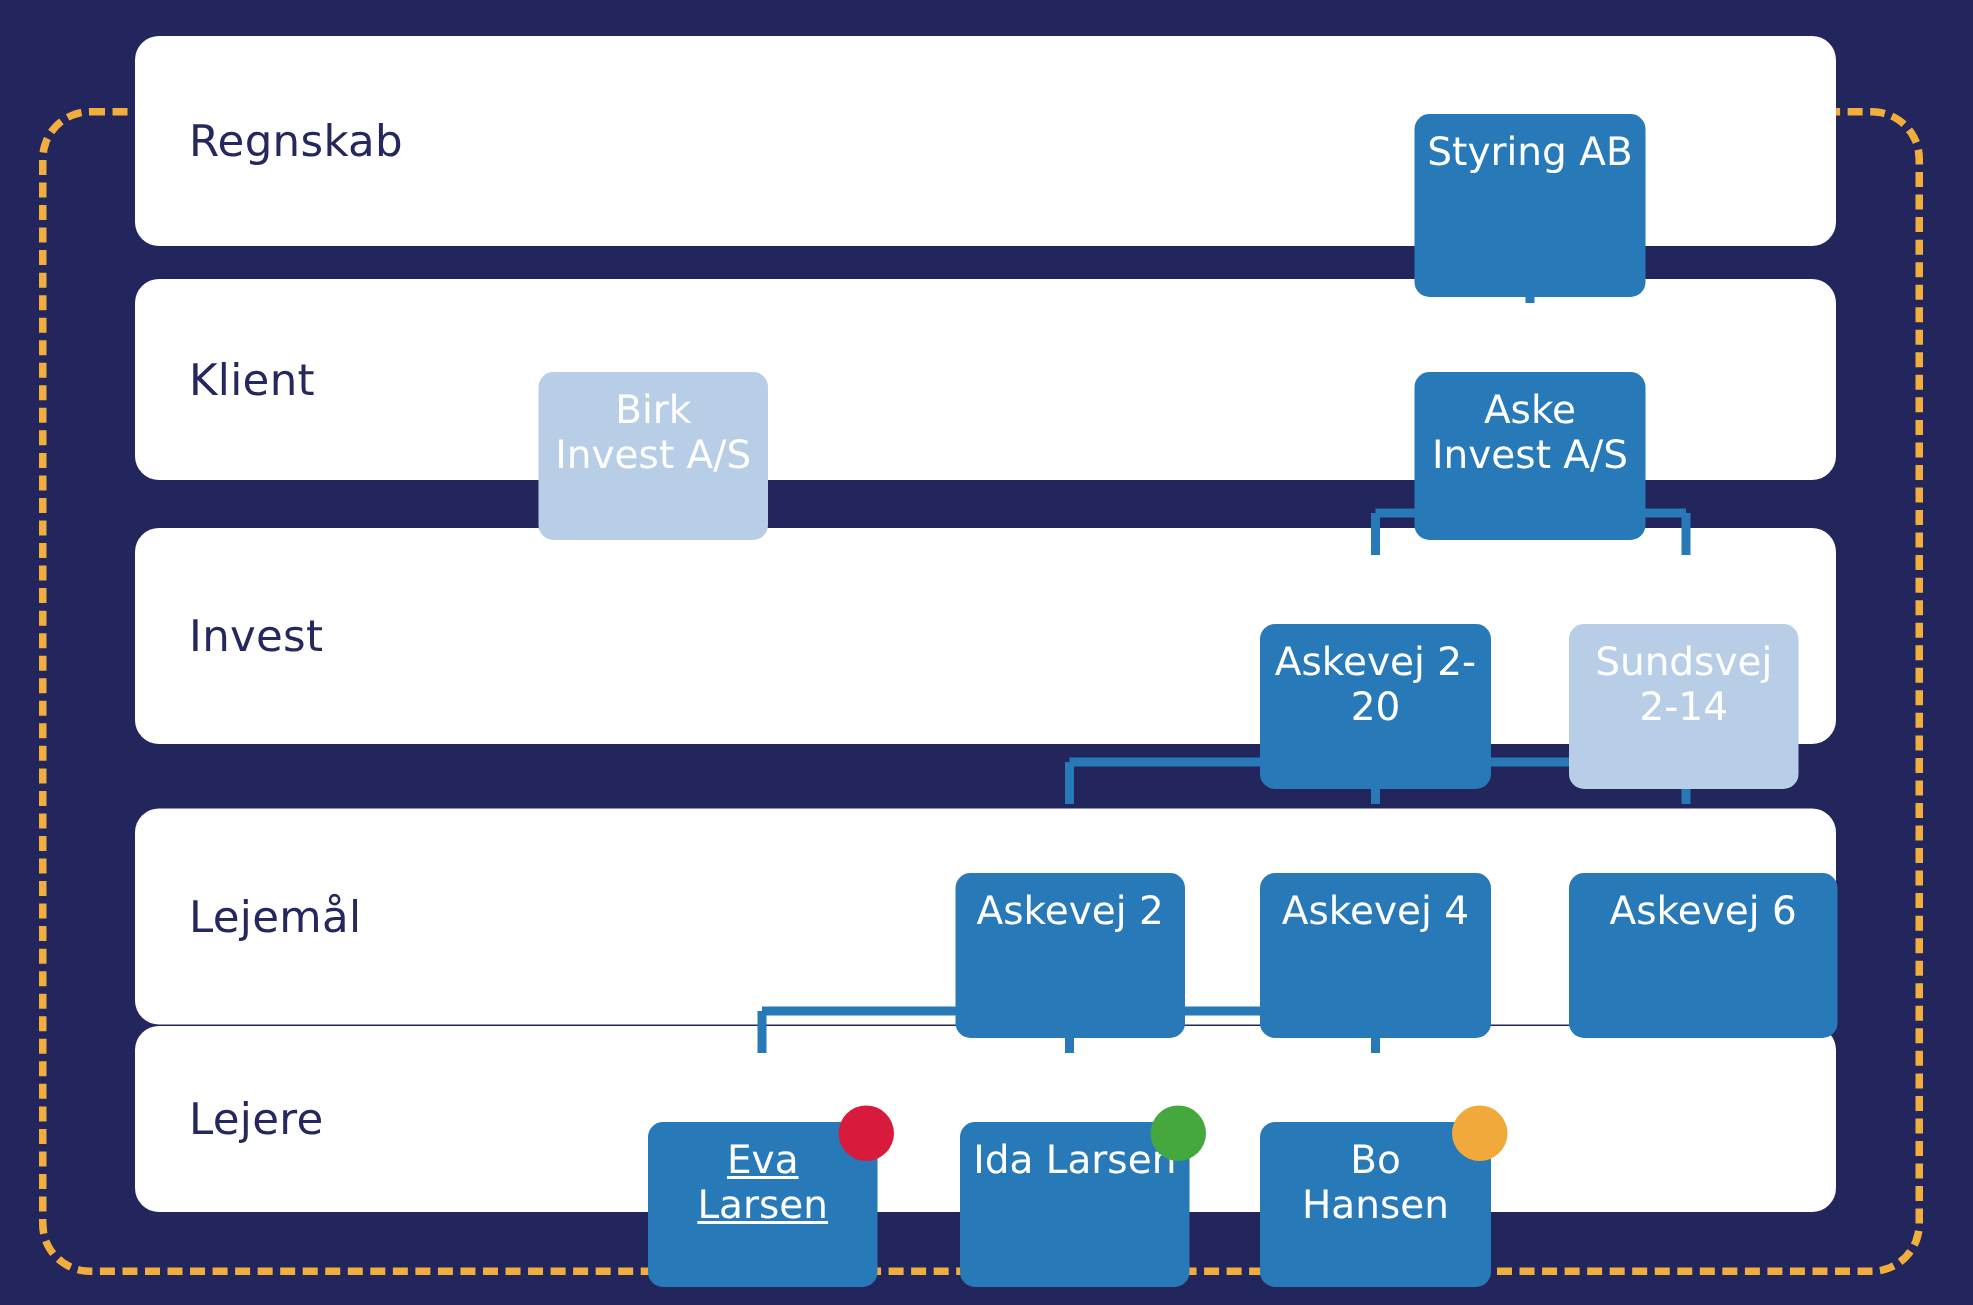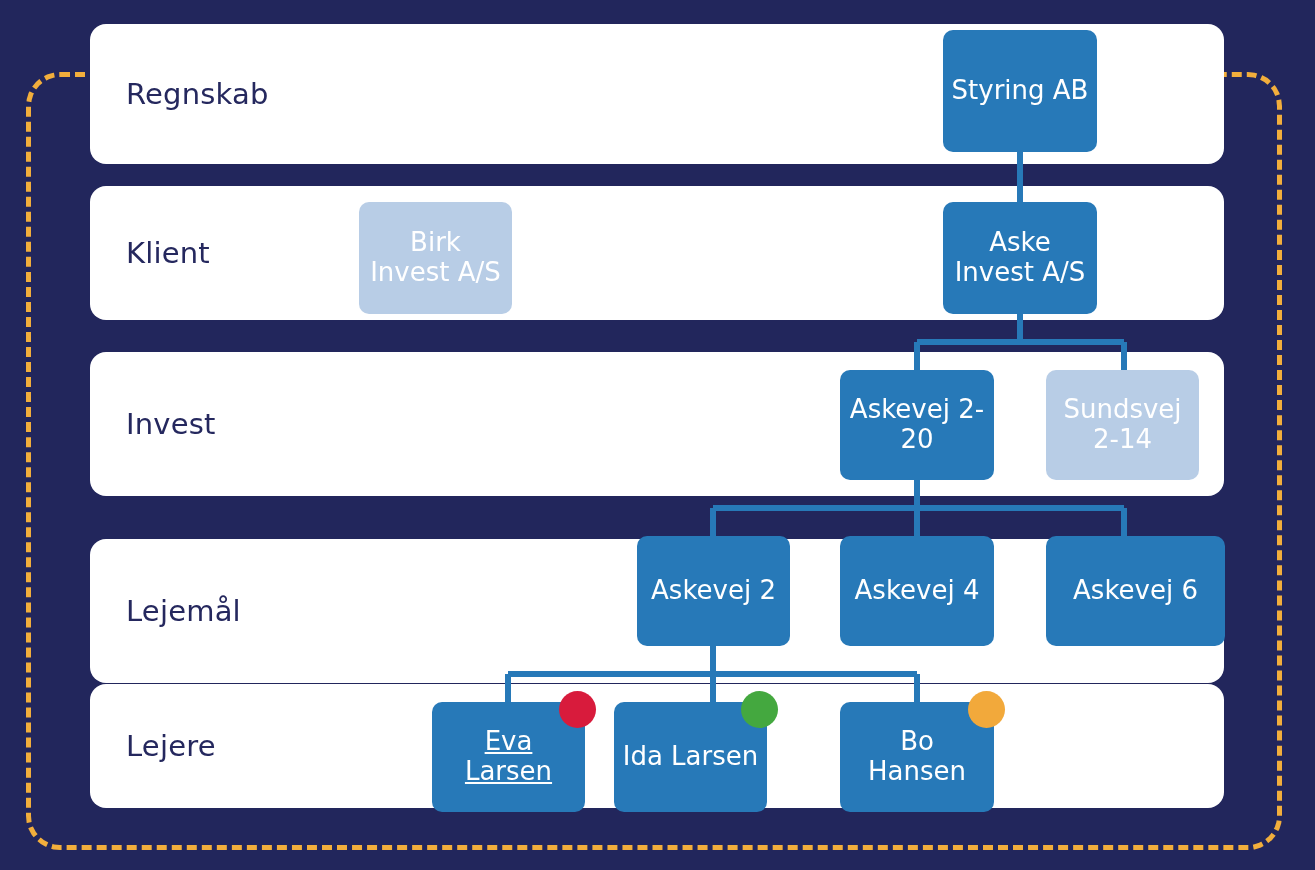--- a/index.html
+++ b/index.html
@@ -57,29 +57,29 @@
     font-weight:400;
     letter-spacing:0.2px;
     white-space:nowrap;
   }
 
   
   .node{
     position:absolute;
     border-radius:10px;
     display:flex;
-    align-items:center;
     justify-content:center;
     text-align:center;
     color:#ffffff;
     font-size:26px;
     line-height:1.15;
     padding:12px 8px;
     box-sizing:border-box;
     z-index:4;
+    margin-top:46px;
   }
   .node.active{ background:#2779b8; }
   .node.muted { background:#b8cde6; }
   .node .node-label{ display:block; pointer-events:none; }
 
   .status-dot{
     position:absolute;
     width:37px;height:37px;
     border-radius:50%;
     top:-11px; right:-11px;
@@ -165,21 +165,21 @@
 
   <div class="node active" style="left:1046px;top:536px;width:179px;height:110px;">
     <span class="node-label">Askevej 6</span>
   </div>
 
   <div class="node active" style="left:432px;top:702px;width:153px;height:110px;text-decoration:underline;">
     <span class="node-label">Eva Larsen</span>
     <span class="status-dot" style="background:#d81b3c;"></span>
   </div>
 
-  <div class="node active" style="left:614px;top:702px;width:153px;height:110px;">
+  <div class="node active" style="left:640px;top:702px;width:153px;height:110px;">
     <span class="node-label">Ida Larsen</span>
     <span class="status-dot" style="background:#44a83f;"></span>
   </div>
 
   <div class="node active" style="left:840px;top:702px;width:154px;height:110px;">
     <span class="node-label">Bo Hansen</span>
     <span class="status-dot" style="background:#f2a93b;"></span>
   </div>
 
 </div>

